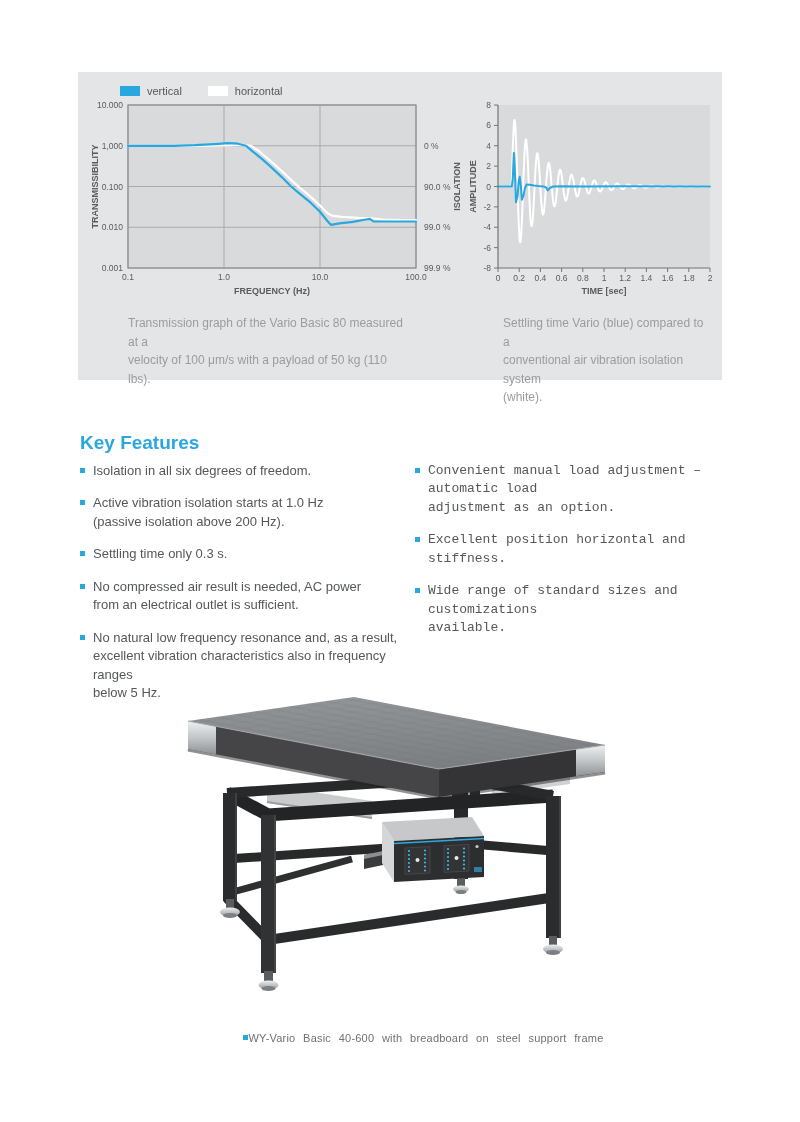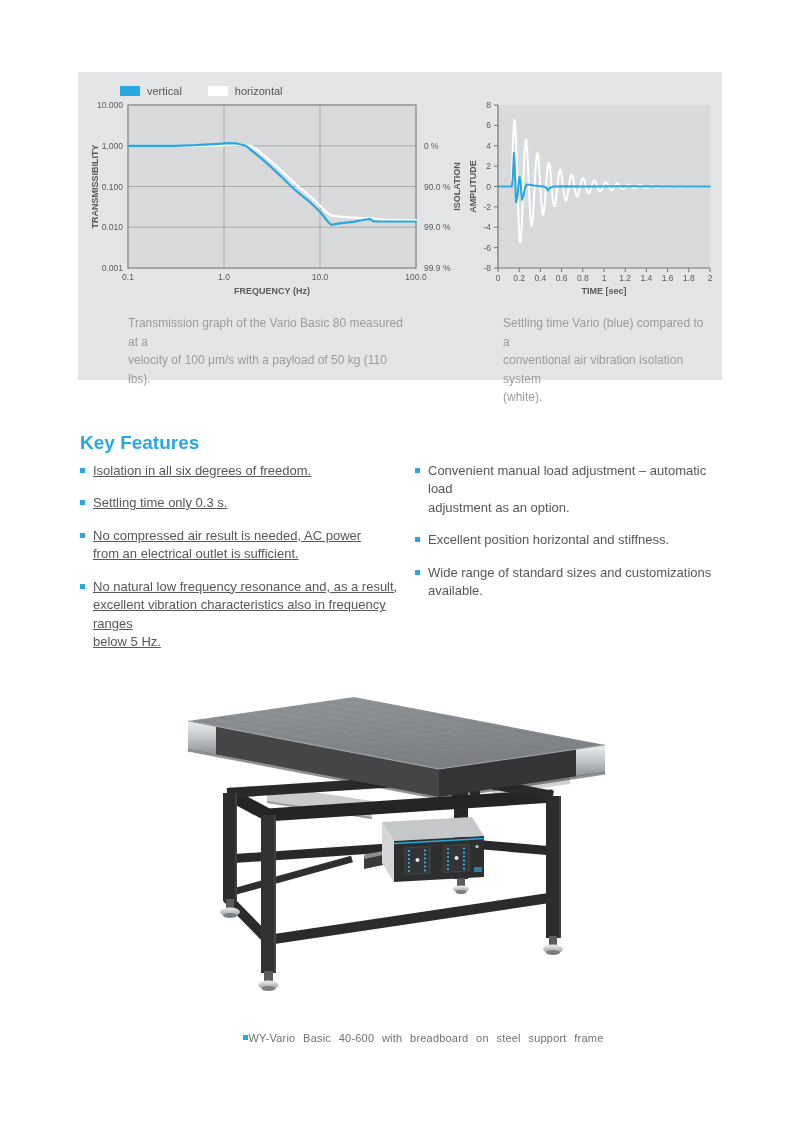--- a/index.html
+++ b/index.html
@@ -24,22 +24,22 @@
   .fig-caption{
     position:absolute;font-size:12px;line-height:1.55;color:#9a9c9f;
     white-space:pre-line;
   }
   .fig-caption.left{left:50px;top:242px;width:280px;}
   .fig-caption.right{left:425px;top:242px;width:205px;}
   .kf-title{
     position:absolute;left:80px;top:432px;font-size:19px;font-weight:bold;color:#29a8df;
   }
   .kf-col{position:absolute;top:462px;display:flex;flex-direction:column;gap:14px;}
-  .kf-col.left{left:80px;width:340px;text-decoration:underline;}
-  .kf-col.right{left:415px;width:315px;}
+  .kf-col.left{left:80px;width:340px;}
+  .kf-col.right{left:415px;width:315px;font-family:Liberation Mono, monospace;}
   .kf-item{position:relative;padding-left:13px;font-size:13px;line-height:1.42;color:#55575a;white-space:pre-line;}
   .kf-item .sq{position:absolute;left:0;top:6px;width:5px;height:5px;background:#29a8df;}
   .product{position:absolute;left:172px;top:693px;}
   .bottom-caption{
     position:absolute;left:0;top:1032px;width:800px;text-align:center;
     font-size:11px;color:#6f7174;word-spacing:4.5px;letter-spacing:.2px;margin-left:23px;
   }
   .bottom-caption .sq{display:inline-block;width:5px;height:5px;background:#29a8df;margin-right:1px;vertical-align:2px;}
 </style>
 </head>
@@ -144,20 +144,22 @@
 velocity of 100 μm/s with a payload of 50 kg (110 lbs).</div>
   <div class="fig-caption right">Settling time Vario (blue) compared to a
 conventional air vibration isolation system
 (white).</div>
 </div>
 
 <div class="kf-title">Key Features</div>
 
 <div class="kf-col left">
   <div class="kf-item"><span class="sq"></span><span>Isolation in all six degrees of freedom.</span></div>
+  <div class="kf-item"><span class="sq"></span><span>Active vibration isolation starts at 1.0 Hz
+(passive isolation above 200 Hz).</span></div>
   <div class="kf-item"><span class="sq"></span><span>Settling time only 0.3 s.</span></div>
   <div class="kf-item"><span class="sq"></span><span>No compressed air result is needed, AC power
 from an electrical outlet is sufficient.</span></div>
   <div class="kf-item"><span class="sq"></span><span>No natural low frequency resonance and, as a result,
 excellent vibration characteristics also in frequency ranges
 below 5 Hz.</span></div>
 </div>
 
 <div class="kf-col right">
   <div class="kf-item"><span class="sq"></span><span>Convenient manual load adjustment – automatic load

